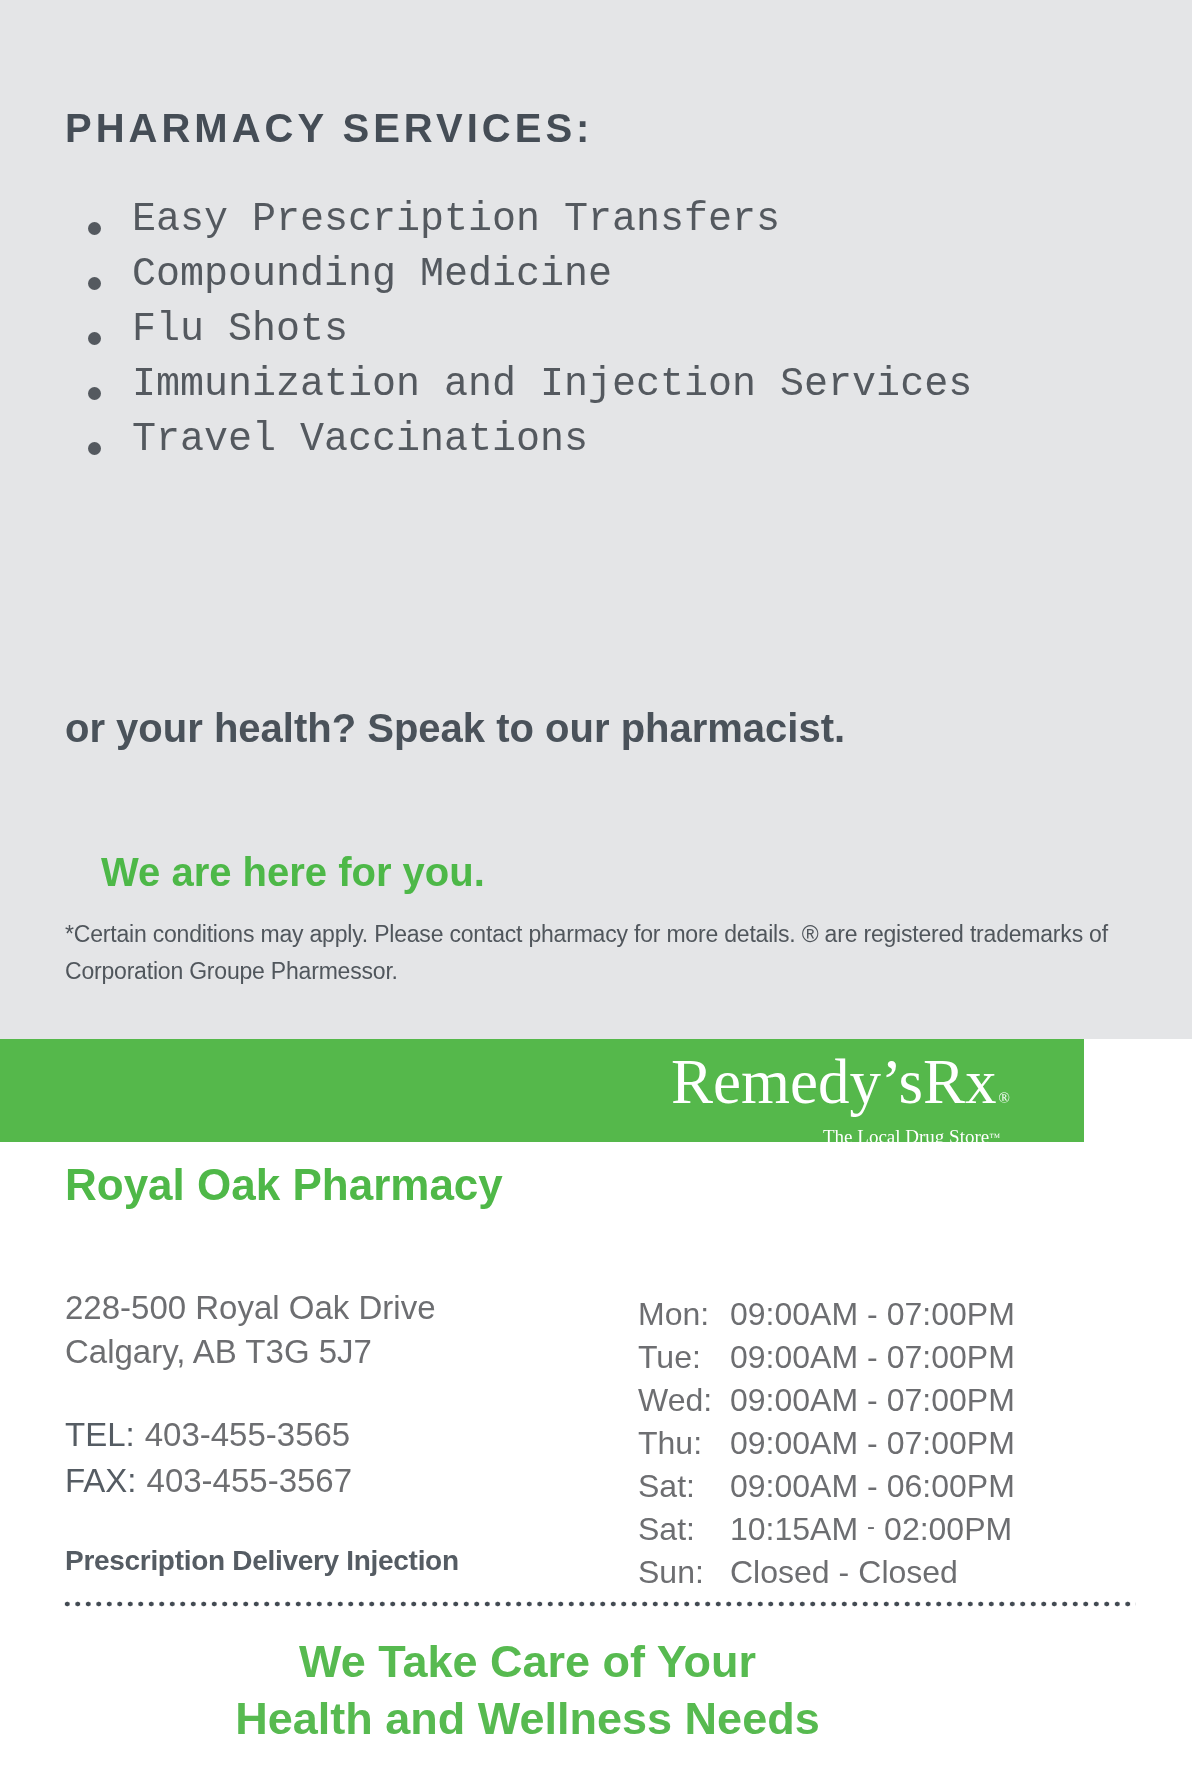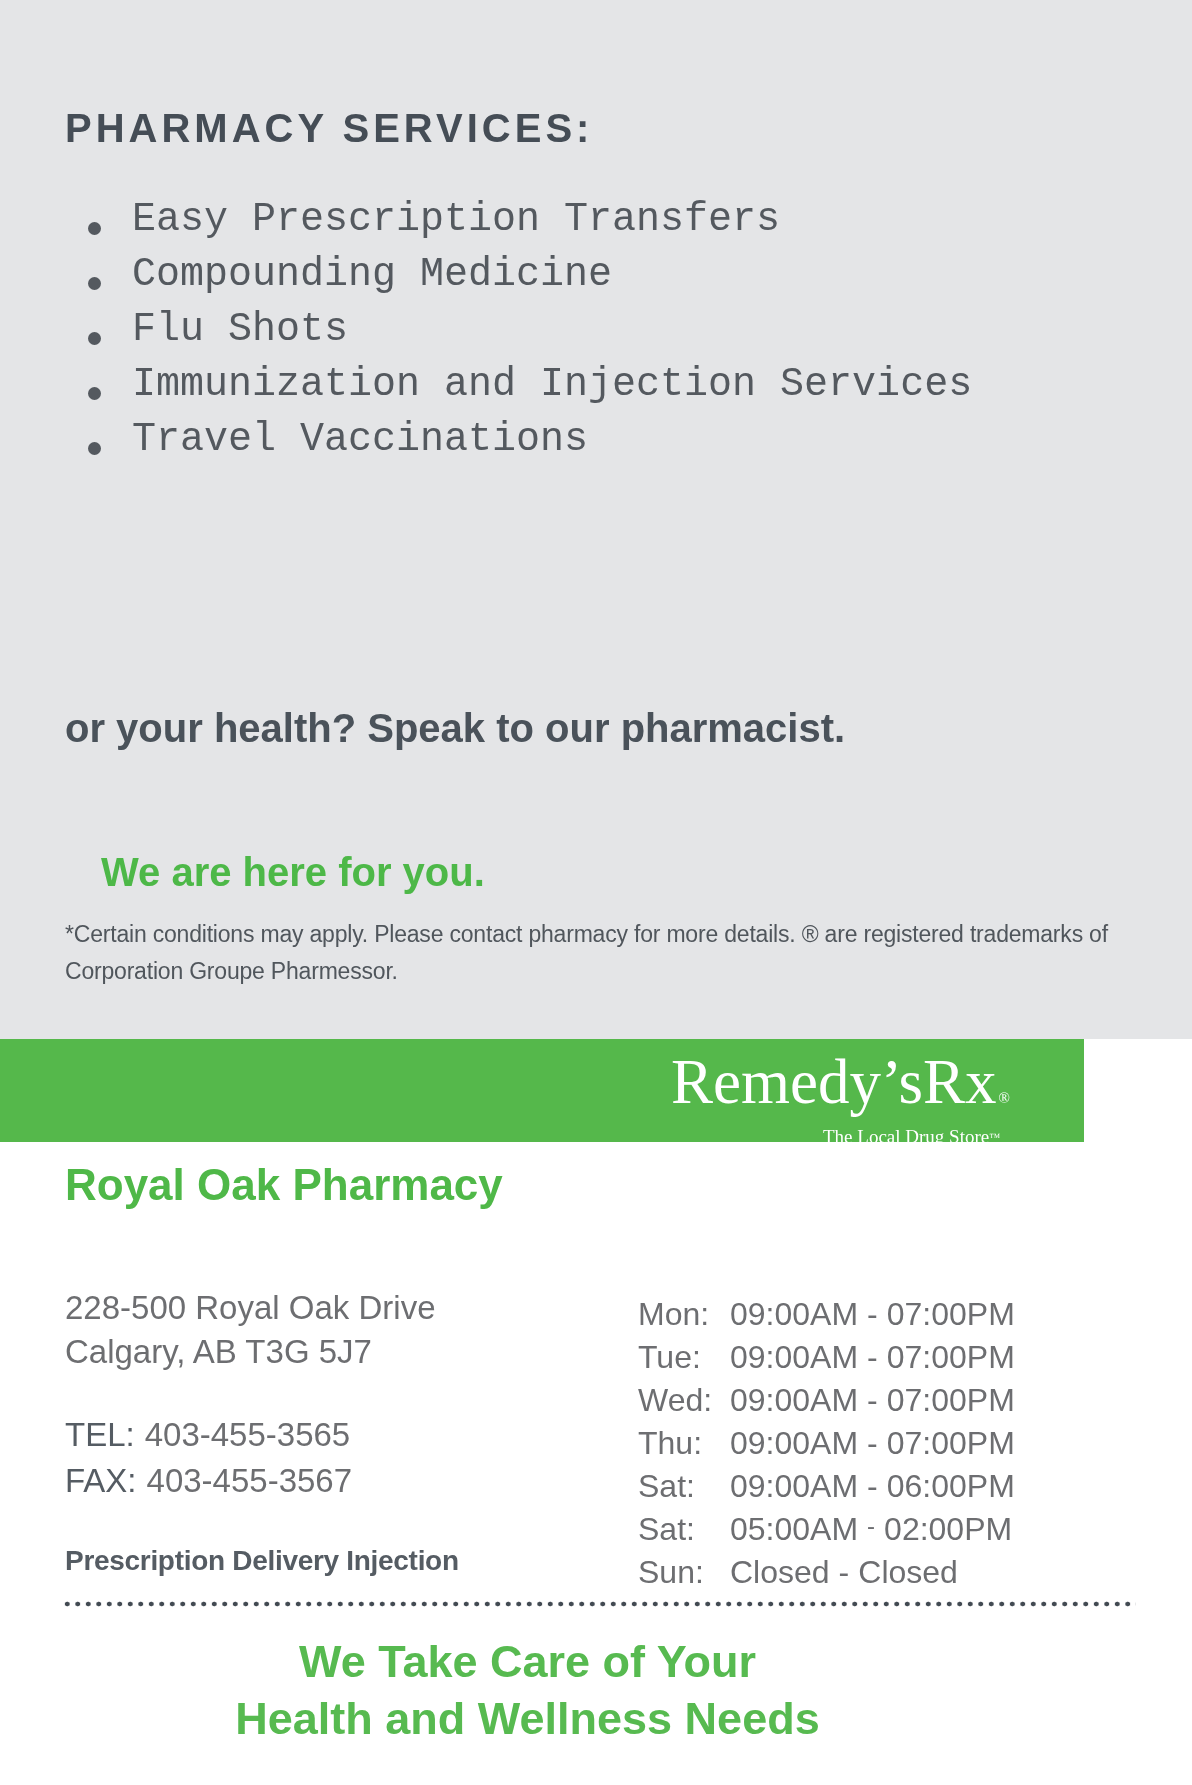--- a/index.html
+++ b/index.html
@@ -145,21 +145,21 @@
         <span>07:00PM</span>
     </div>
     <div class="hours-row">
       <span class="hours-day">Sat:</span>
       <span>09:00AM</span>
         <span class="hours-sep">-</span>
         <span>06:00PM</span>
     </div>
     <div class="hours-row">
       <span class="hours-day">Sat:</span>
-      <span>05:00AM</span>
+      <span>10:15AM</span>
         <span class="hours-sep raised">-</span>
         <span>02:00PM</span>
     </div>
     <div class="hours-row">
       <span class="hours-day">Sun:</span>
       <span>Closed</span>
         <span class="hours-sep">-</span>
         <span>Closed</span>
     </div>
   </div>

